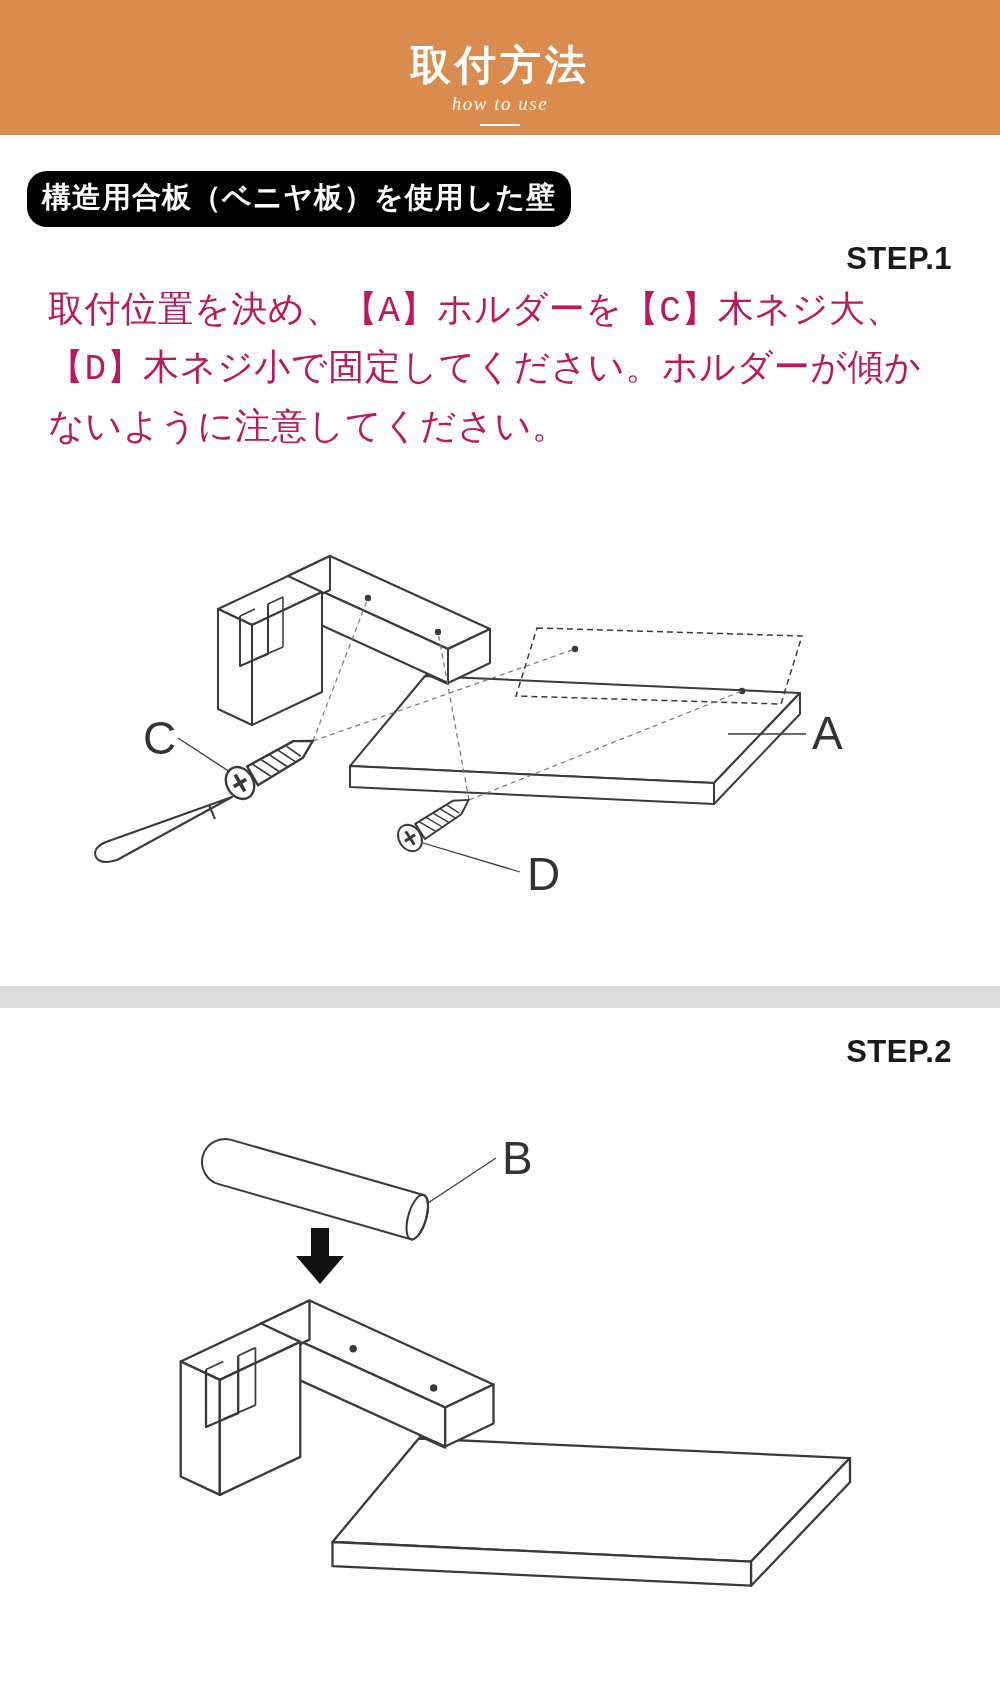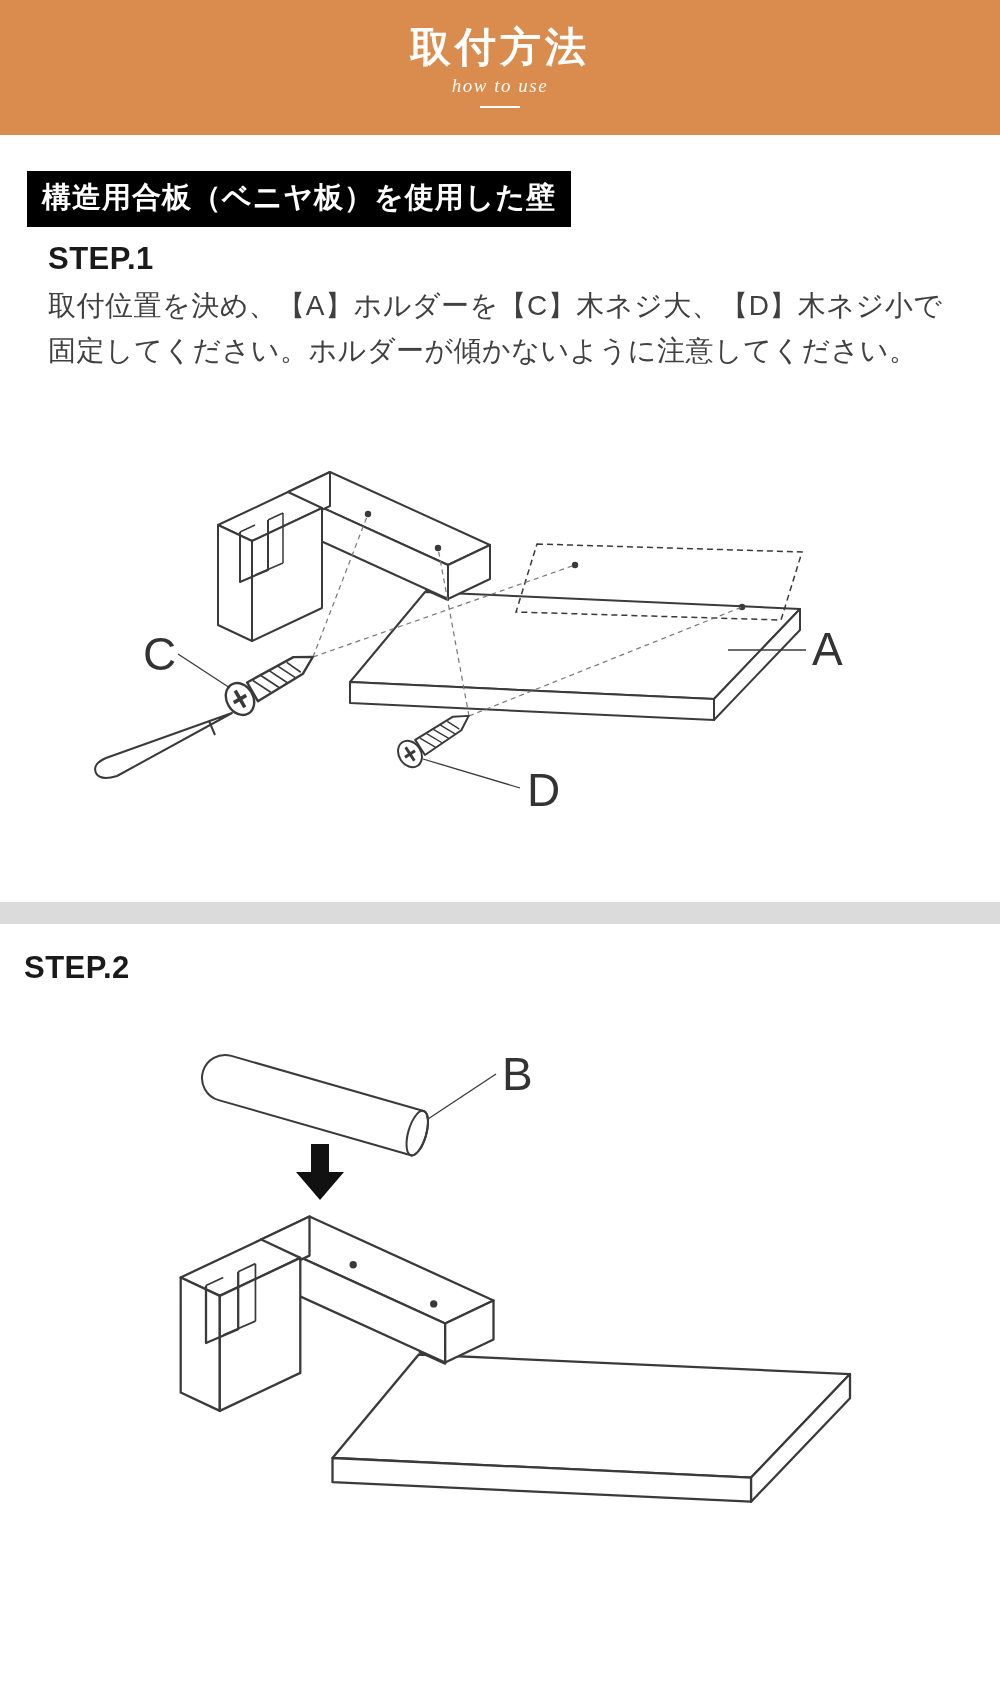--- a/index.html
+++ b/index.html
@@ -11,21 +11,21 @@
     color:#222;
     overflow:hidden;
   }
   .header {
     height:135px;
     background:#D98C4D;
     text-align:center;
     color:#fff;
   }
   .header h1 {
-    padding-top:20px;
+    padding-top:38px;
     font-size:41px;
     font-weight:700;
     letter-spacing:4px;
   }
   .header .sub {
     font-family:"Liberation Serif", serif;
     font-style:italic;
     font-size:19px;
     letter-spacing:1.5px;
     color:rgba(255,255,255,0.93);
@@ -37,35 +37,38 @@
   }
   .banner {
     display:inline-block;
     margin:36px 0 0 27px;
     background:#000;
     color:#fff;
     font-size:29px;
     font-weight:700;
     letter-spacing:1px;
     padding:7px 15px 9px;
+    border-radius:20px;
   }
   .step { margin:14px 48px 0; }
   .step h2 {
     font-size:31px;
     font-weight:700;
     letter-spacing:.5px;
     color:#1a1a1a;
+    text-align:right;
   }
   .step p {
     margin-top:6px;
-    font-size:28px;
+    font-size:36px;
     line-height:1.62;
     letter-spacing:.5px;
-    color:#404040;
+    color:#be185d;
     max-width:920px;
+    font-family:Liberation Mono, monospace;
   }
   svg.diagram { display:block; }
   #d1 { margin-top:28px; }
   .divider { height:22px; background:#DBDBDB; }
   #step2 { margin:26px 48px 0 24px; }
   #d2 { margin-top:30px; }
   text { font-family:"Liberation Sans", sans-serif; fill:#333; font-weight:400; }
 </style>
 </head>
 <body>

